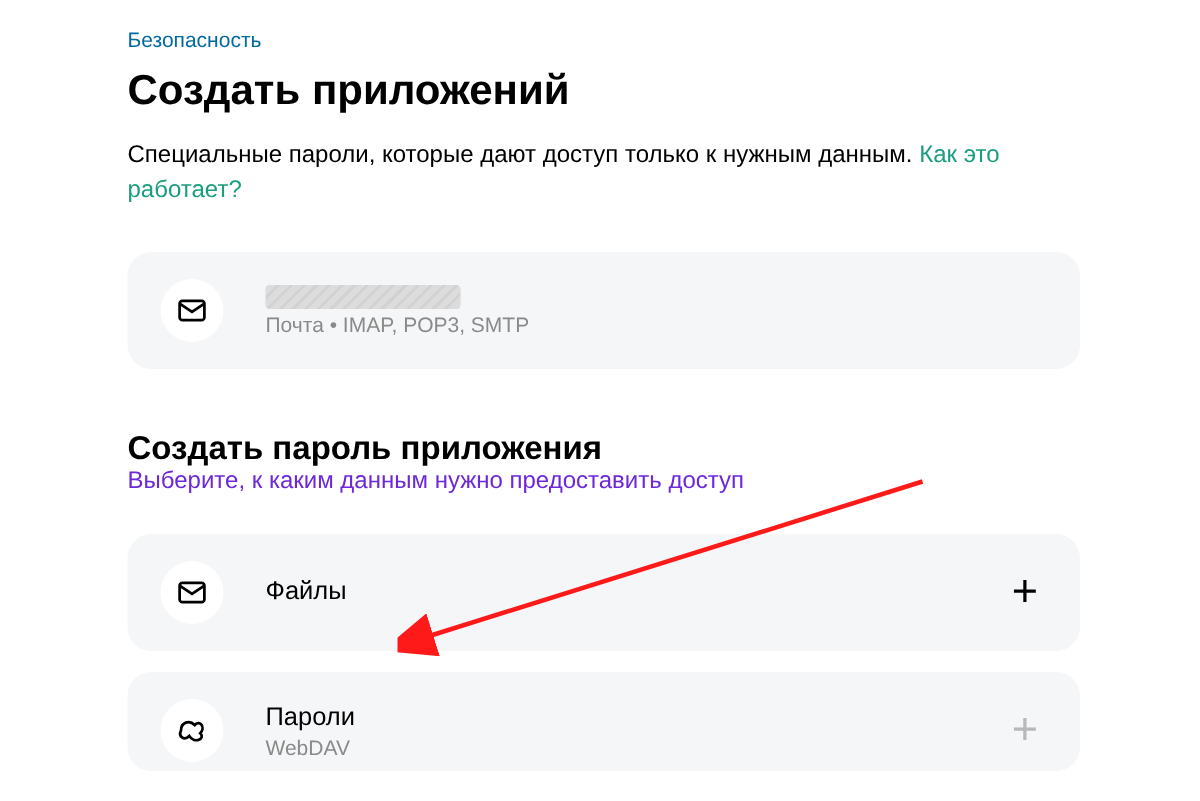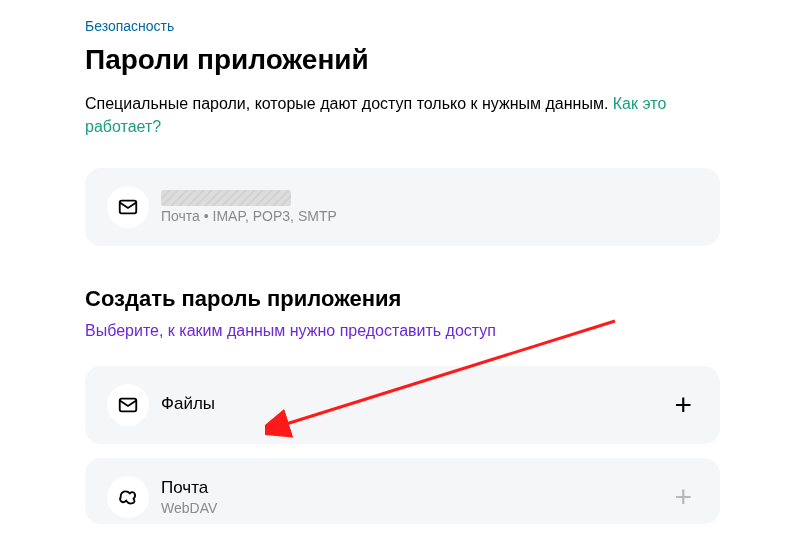--- a/index.html
+++ b/index.html
@@ -38,21 +38,21 @@
     .description a {
       color: #1a9e7f;
       text-decoration: none;
     }
     .card {
       background: #f5f6f7;
       border-radius: 16px;
       padding: 18px 22px;
       display: flex;
       align-items: center;
-      gap: 12px;
+      gap: 28px;
       margin-bottom: 14px;
     }
     .card-icon {
       width: 42px;
       height: 42px;
       background: #fff;
       border-radius: 50%;
       display: flex;
       align-items: center;
       justify-content: center;
@@ -94,42 +94,41 @@
       padding: 0 6px;
     }
     .card-action.muted {
       color: #b8b8b8;
     }
     .section-title {
       font-size: 22px;
       font-weight: 700;
       color: #000;
       margin-top: 40px;
-      margin-bottom: 10px;
     }
     .section-desc {
       font-size: 16px;
       color: #6d28d9;
       margin-bottom: 26px;
     }
     .last-card {
       padding-bottom: 6px;
     }
     .arrow-overlay {
       position: absolute;
       pointer-events: none;
       z-index: 10;
     }
   </style>
 </head>
 <body>
 
 <div class="breadcrumb">Безопасность</div>
 
-<h1 class="page-title">Пароли приложений</h1>
+<h1 class="page-title">Создать приложений</h1>
 
 <p class="description">
   <span>Специальные пароли, которые дают доступ только к нужным данным. </span><a href="#">Как это работает?</a>
 </p>
 
 <div class="card">
   <div class="card-icon">
     <svg width="22" height="22" viewBox="0 0 24 24" fill="none" stroke="#000" stroke-width="2">
       <rect x="3" y="5" width="18" height="14" rx="2"></rect>
       <path d="M3 7l9 6 9-6"></path>
@@ -157,21 +156,21 @@
   <div class="card-action">+</div>
 </div>
 
 <div class="card last-card">
   <div class="card-icon">
     <svg width="22" height="22" viewBox="0 0 24 24" fill="none" stroke="#000" stroke-width="2">
       <path d="M4 12 C 4 6, 10 4, 14 8 C 18 4, 22 10, 18 14 C 22 18, 14 22, 10 16 C 6 20, 2 16, 4 12 Z"></path>
     </svg>
   </div>
   <div class="card-content">
-    <div class="card-title">Почта</div>
+    <div class="card-title">Пароли</div>
     <div class="card-subtitle">WebDAV</div>
   </div>
   <div class="card-action muted">+</div>
 </div>
 
 <svg class="arrow-overlay" style="left:265px; top:315px;" width="360" height="130" viewBox="0 0 360 130">
   <defs>
     <marker id="arrhead" markerWidth="12" markerHeight="10" refX="2" refY="5" orient="auto">
       <polygon points="0 0, 12 5, 0 10" fill="#ff1a1a"></polygon>
     </marker>

